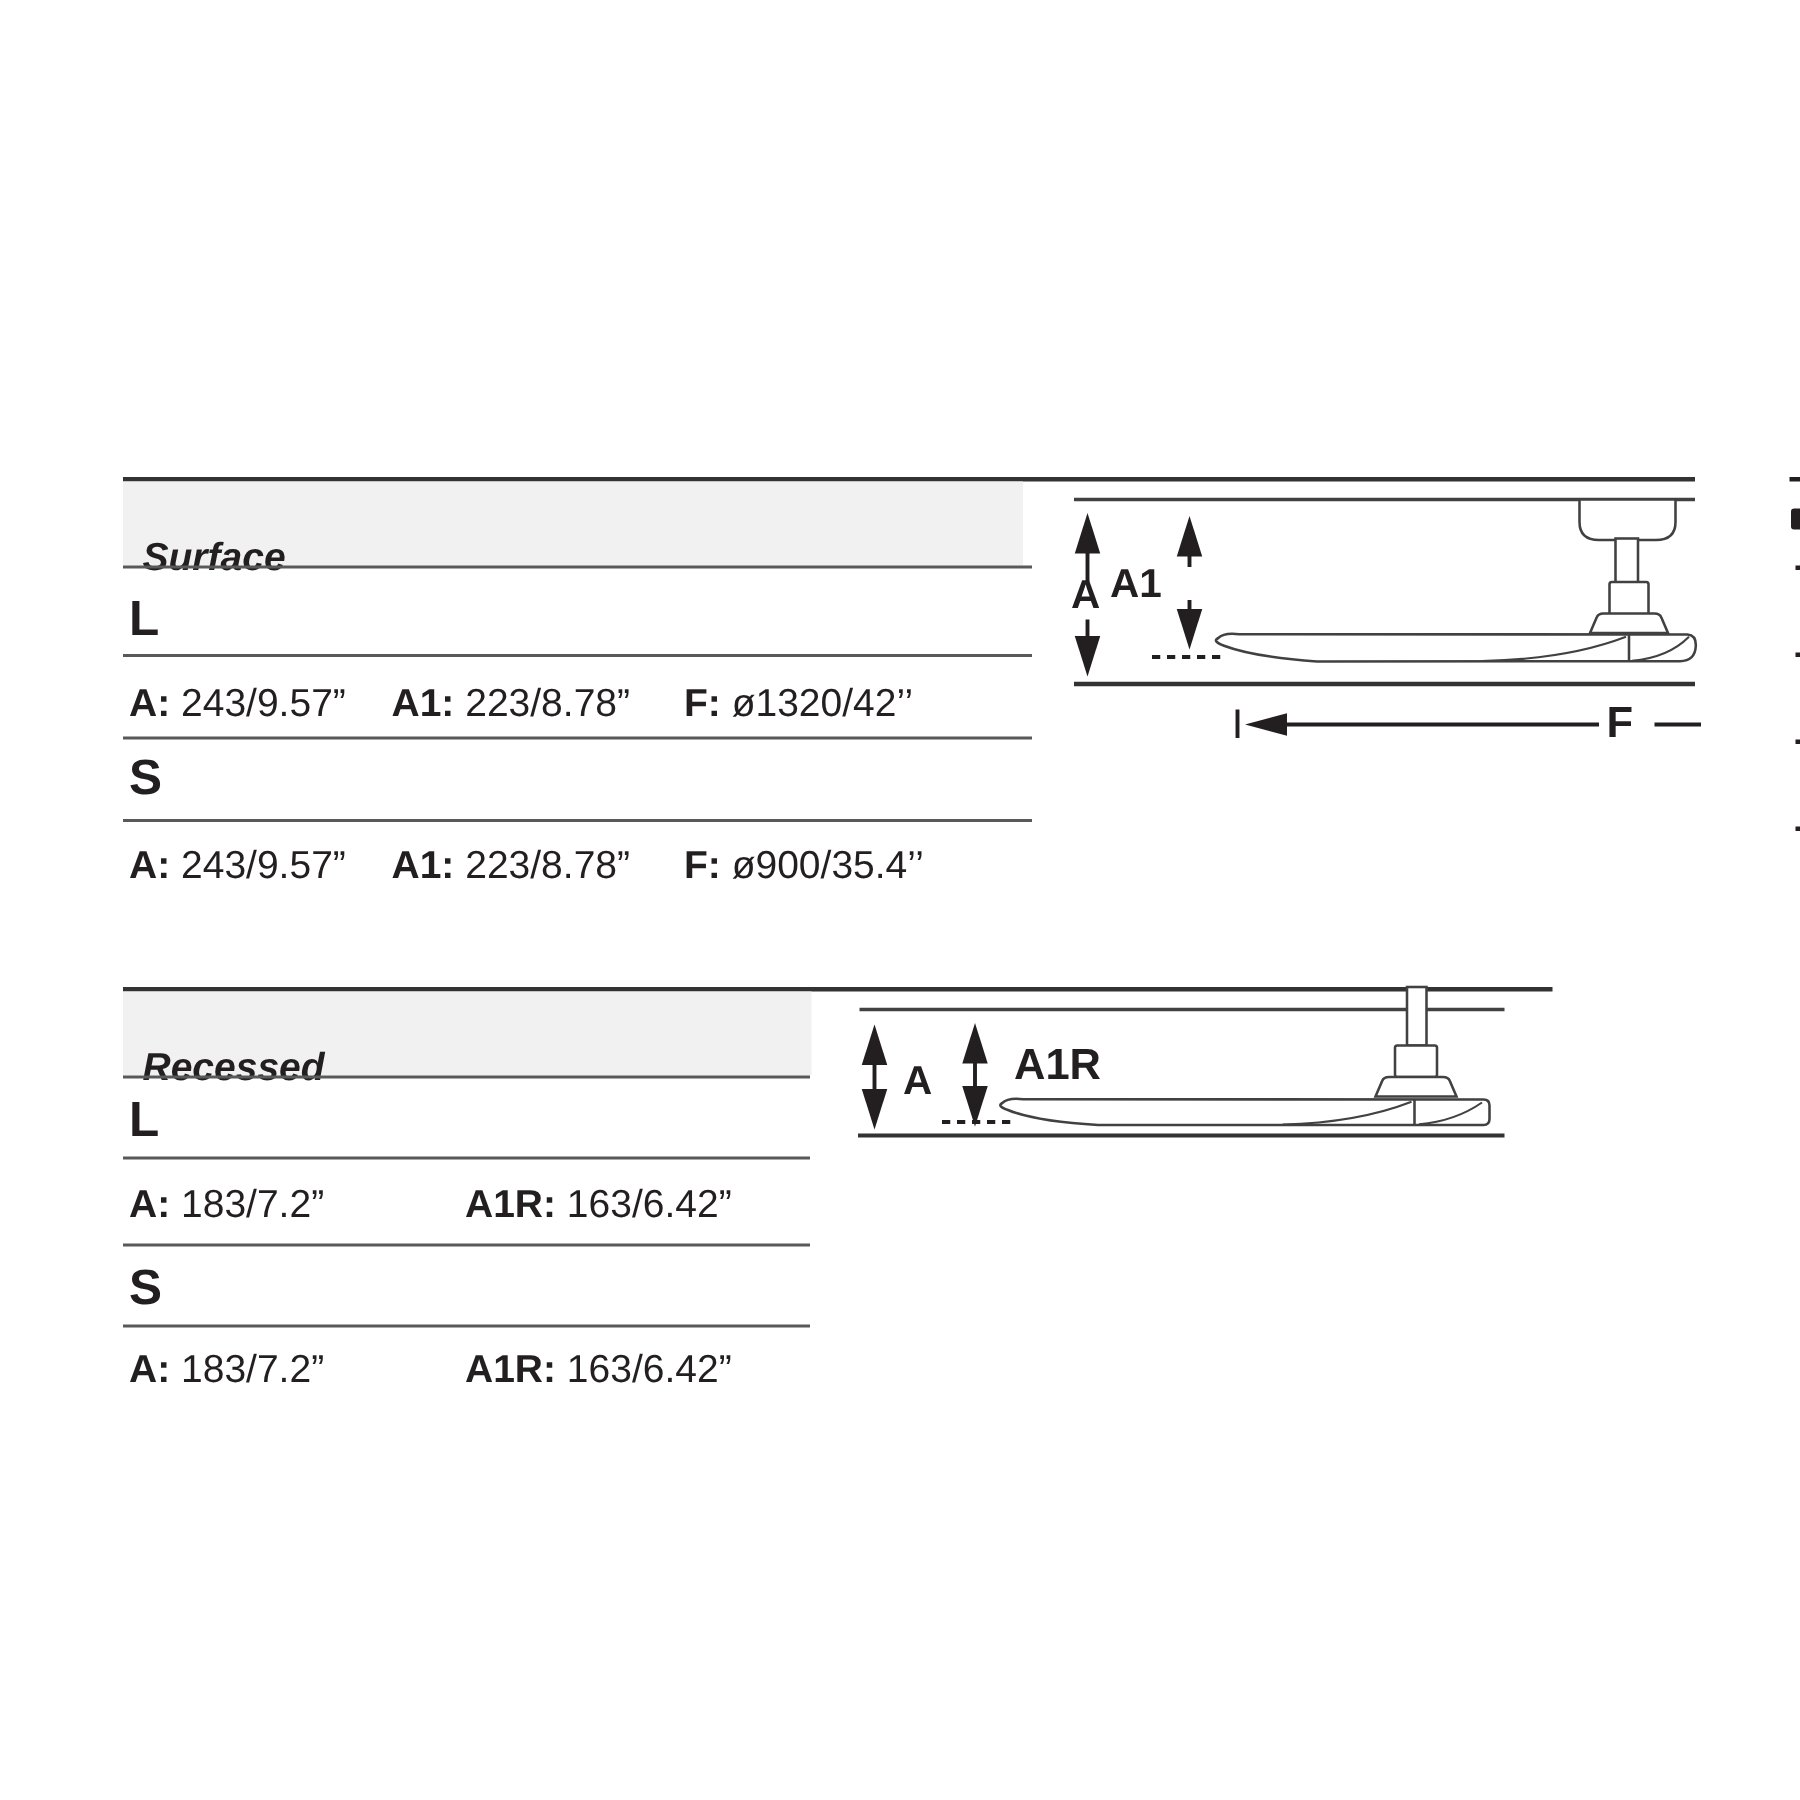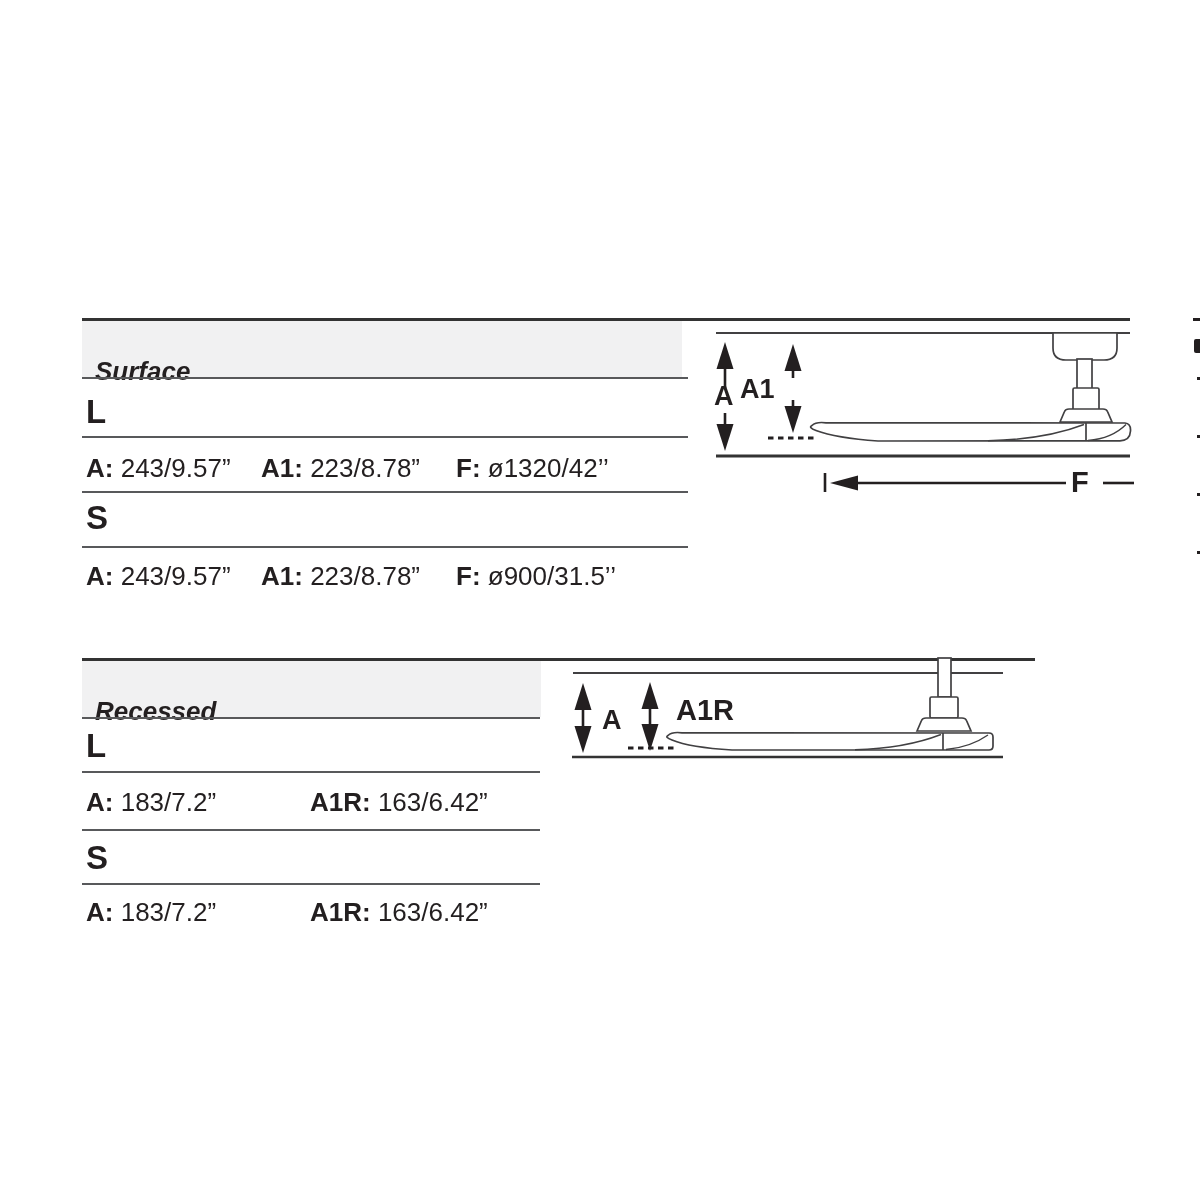--- a/index.html
+++ b/index.html
@@ -51,21 +51,21 @@
     <span class="spec" style="left:374px"><b>F:</b> <span>ø1320/42’’</span></span>
   </div>
 
   <div class="abs rule" style="left:82px;top:491px;width:606px;"></div>
   <div class="abs variant-label" style="left:86px;top:500px;">S</div>
   <div class="abs rule" style="left:82px;top:546px;width:606px;"></div>
 
   <div class="spec-row" style="left:82px;top:561px;width:606px;">
     <span class="spec" style="left:4px"><b>A:</b> <span>243/9.57”</span></span>
     <span class="spec" style="left:179px"><b>A1:</b> <span>223/8.78”</span></span>
-    <span class="spec" style="left:374px"><b>F:</b> <span>ø900/31.5’’</span></span>
+    <span class="spec" style="left:374px"><b>F:</b> <span>ø900/35.4’’</span></span>
   </div>
 
   <svg class="abs" style="left:700px;top:310px;" width="460" height="200" viewBox="0 0 460 200">
 
     <line x1="16" y1="23" x2="430" y2="23" stroke="#414042" stroke-width="2.2"></line>
 
     <path d="M353,23 L353,38 Q353,50 366,50 L404,50 Q417,50 417,38 L417,23 Z" fill="#ffffff" stroke="#414042" stroke-width="1.7"></path>
 
     <rect x="377" y="49" width="15" height="30" fill="#ffffff" stroke="#414042" stroke-width="1.7"></rect>
 

